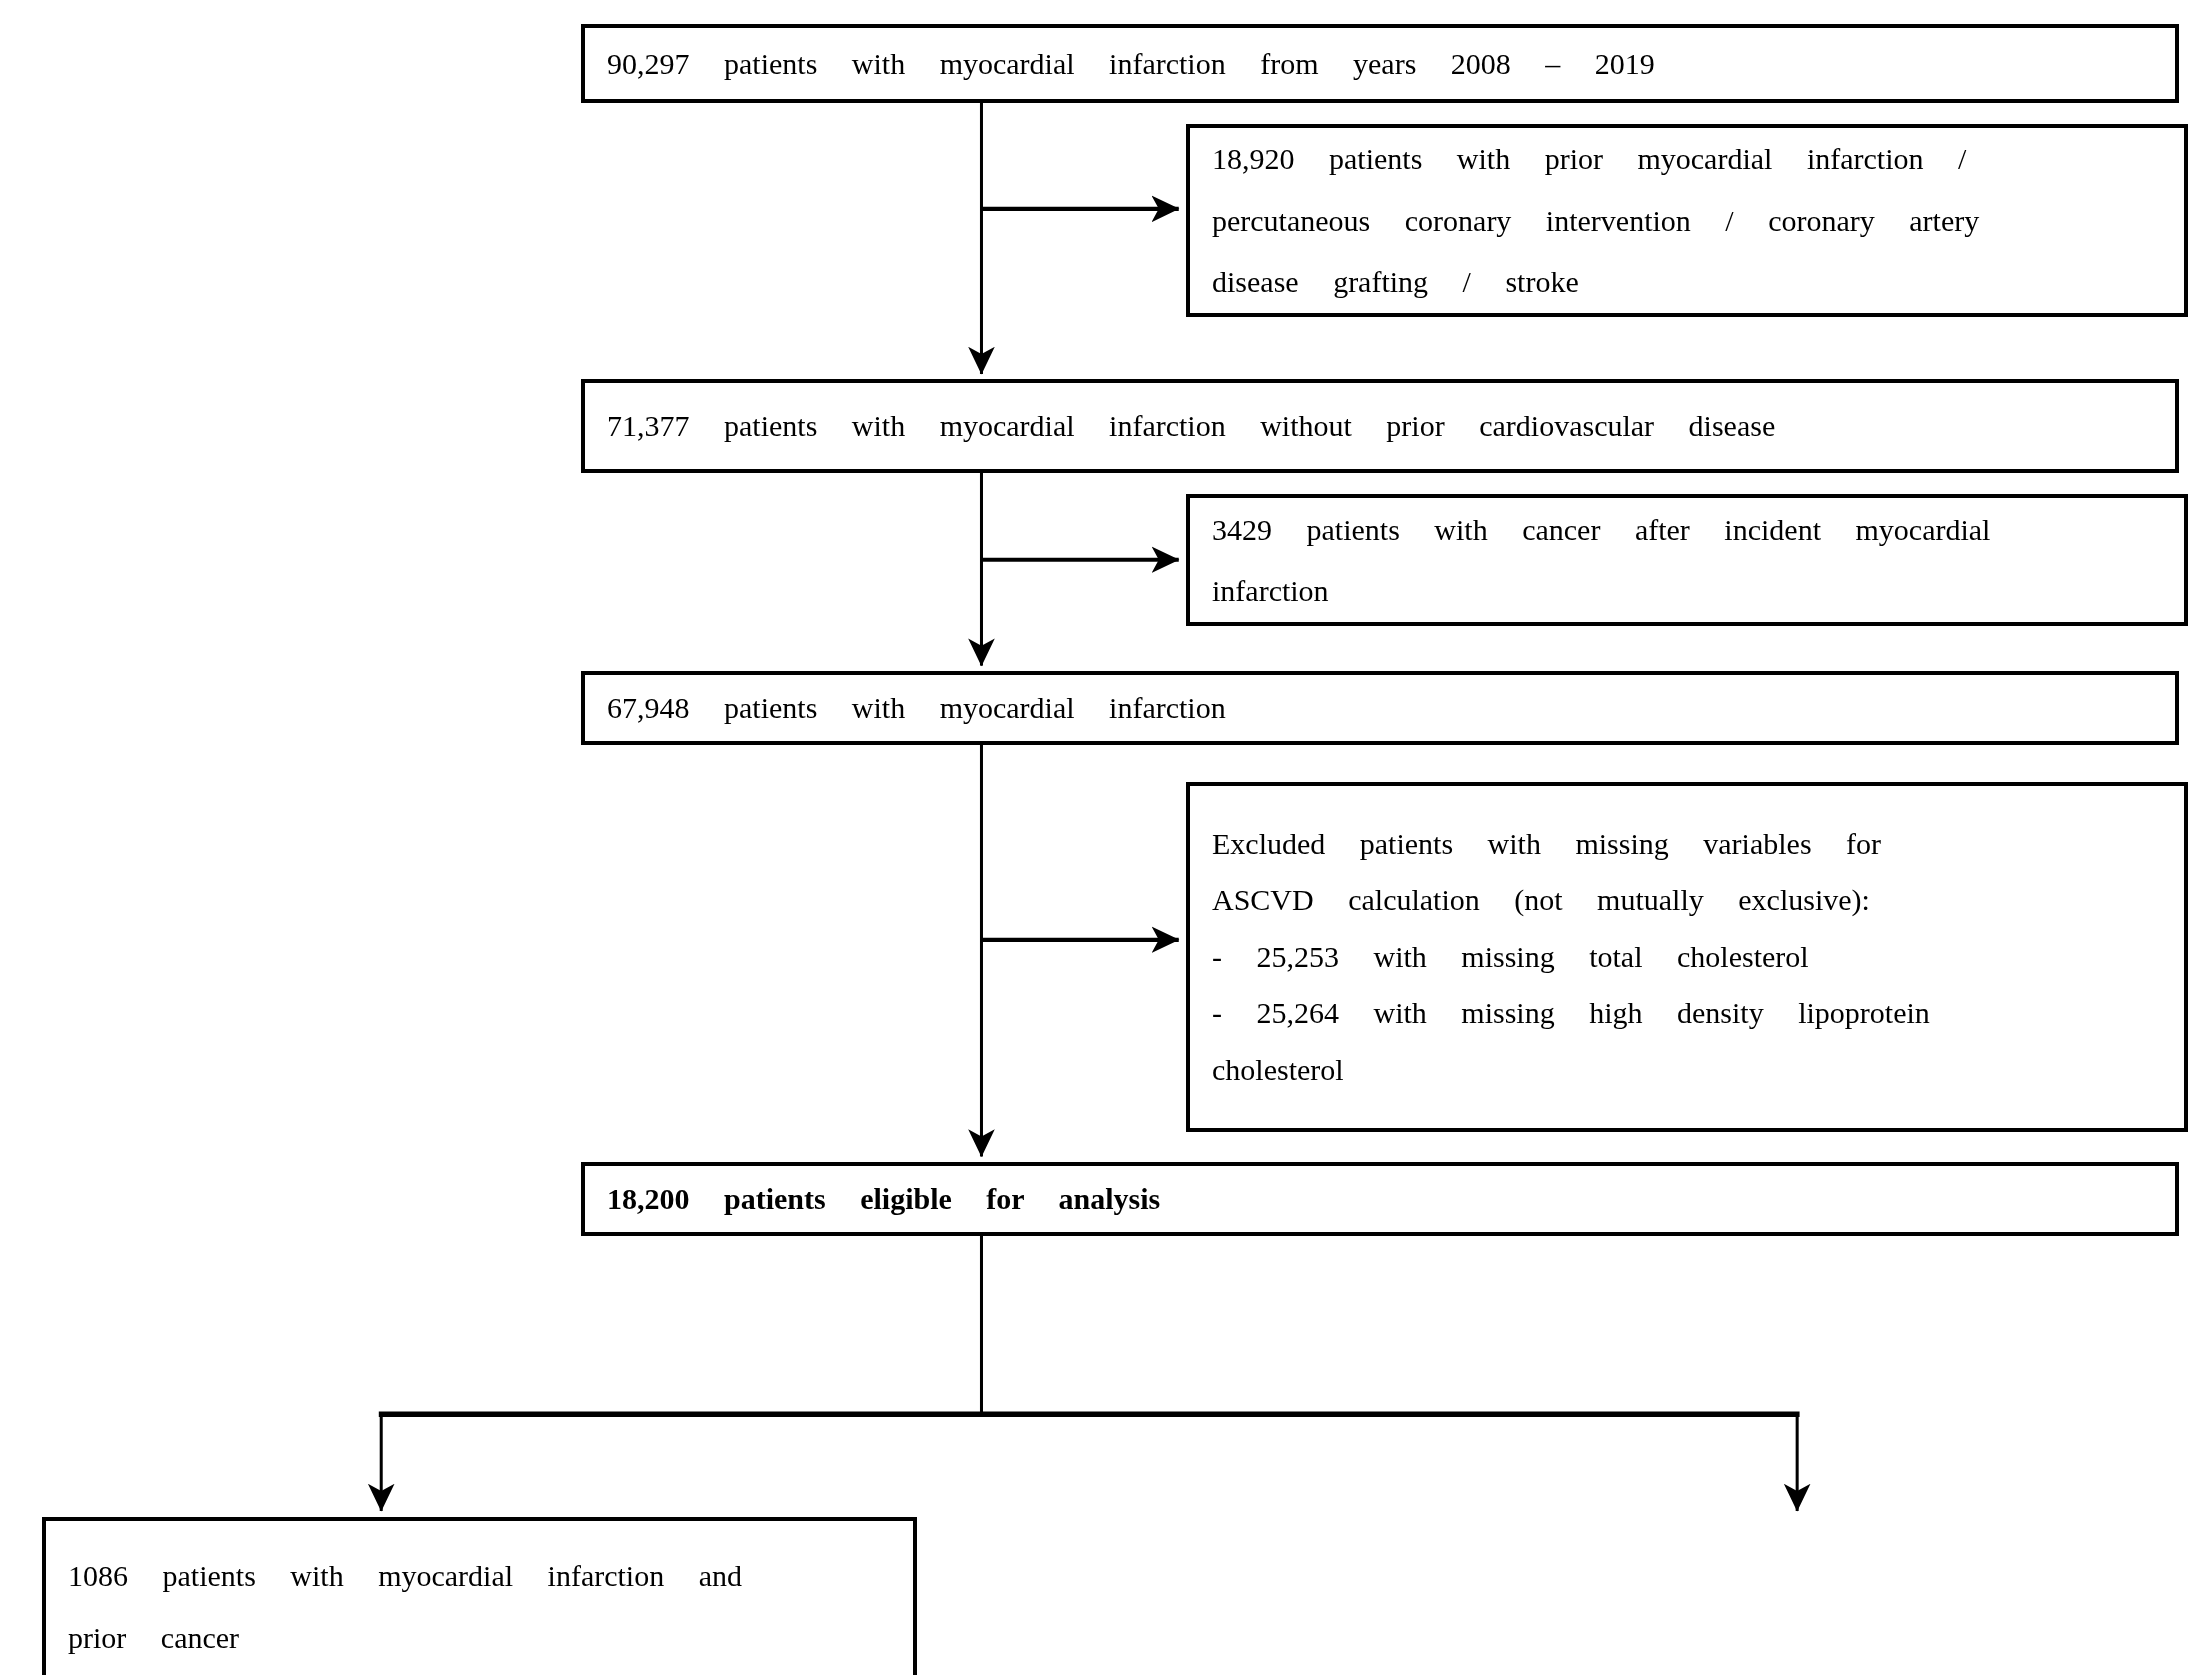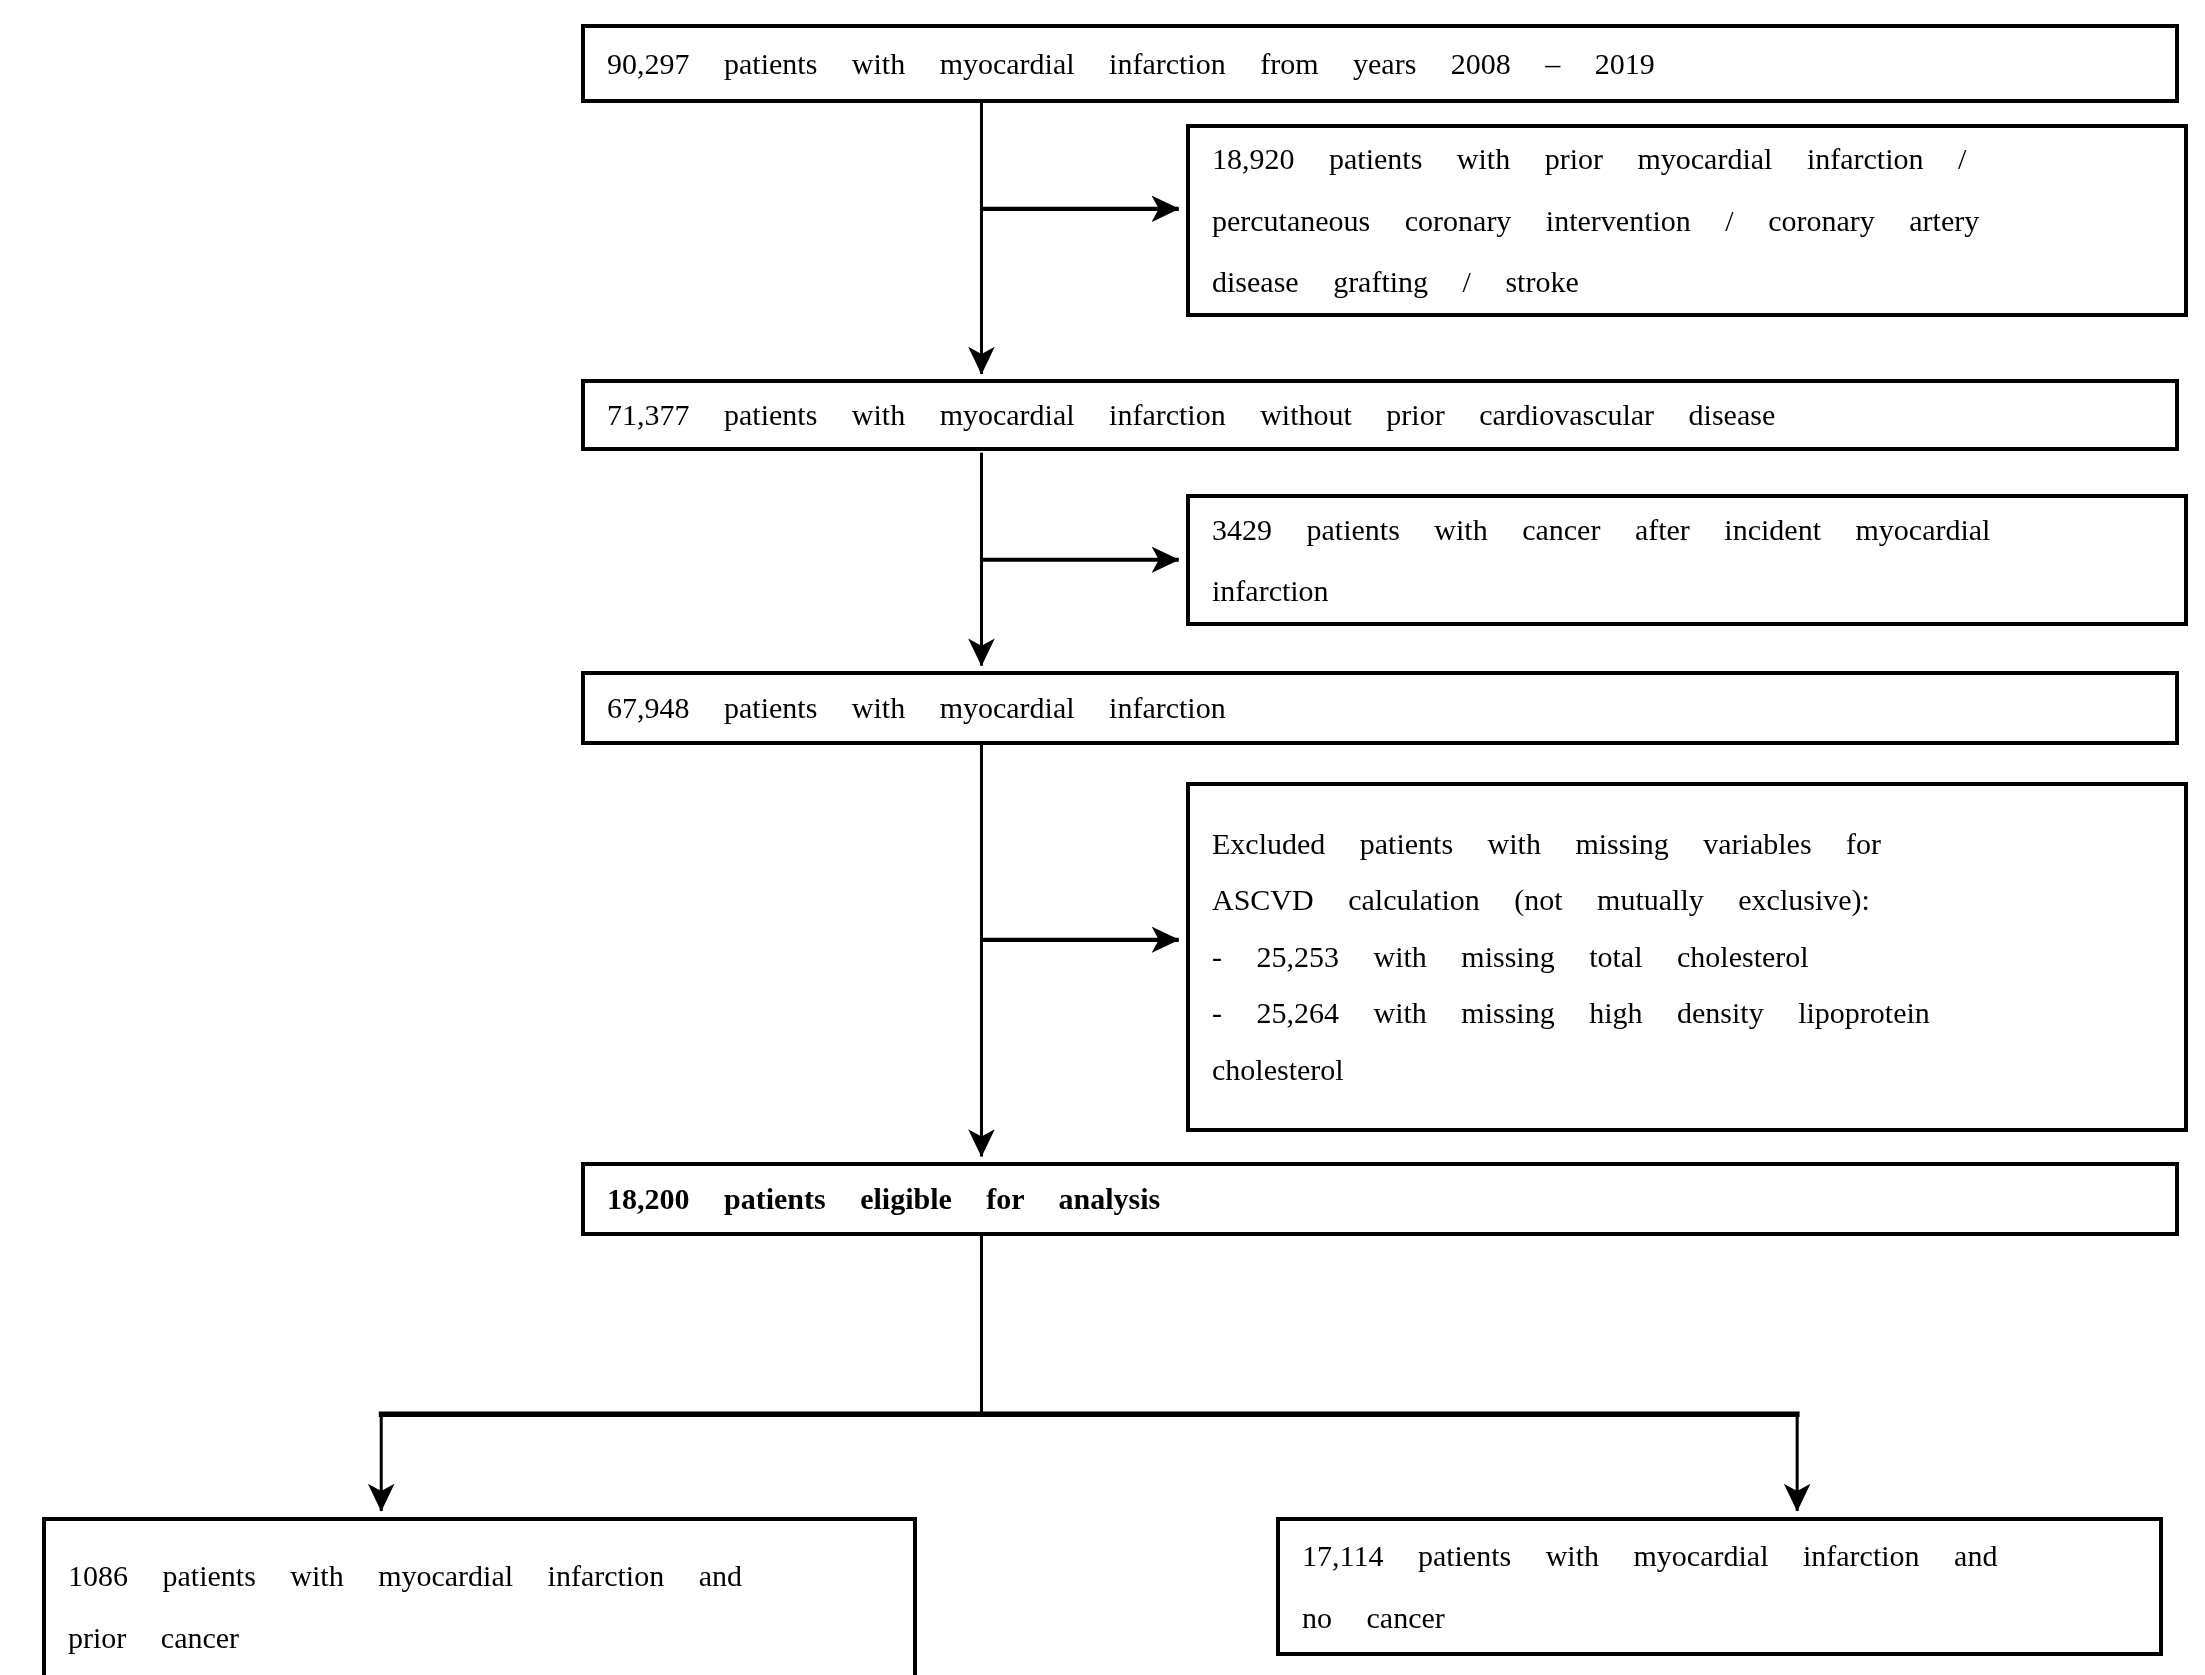--- a/index.html
+++ b/index.html
@@ -36,21 +36,21 @@
     font-size: 30px;
     line-height: 2.05;
     word-spacing: 0.9em;
     z-index: 1;
   }
   .box .line {
     white-space: nowrap;
   }
   .b-initial        { left: 581px;  top: 24px;   width: 1598px; height: 79px; }
   .b-excl-prior     { left: 1186px; top: 124px;  width: 1002px; height: 193px; }
-  .b-no-prior-cvd   { left: 581px;  top: 379px;  width: 1598px; height: 72px; }
+  .b-no-prior-cvd   { left: 581px;  top: 379px;  width: 1598px; height: 94px; }
   .b-excl-cancer    { left: 1186px; top: 494px;  width: 1002px; height: 132px; }
   .b-mi-cohort      { left: 581px;  top: 671px; width: 1598px; height: 74px; }
   .b-excl-missing   { left: 1186px; top: 782px; width: 1002px; height: 350px; line-height: 1.88; }
   .b-eligible       { left: 581px;  top: 1162px; width: 1598px; height: 74px; font-weight: bold; }
   .b-prior-cancer   { left: 42px;   top: 1517px; width: 875px; height: 179px; }
   .b-no-cancer      { left: 1276px; top: 1517px; width: 887px; height: 139px; }
 </style>
 </head>
 <body>
 
@@ -109,19 +109,15 @@
 
   <div class="box b-eligible">
       <div class="line">18,200 patients eligible for analysis</div>
     </div>
 
   <div class="box b-prior-cancer">
       <div class="line">1086 patients with myocardial infarction and</div>
       <div class="line">prior cancer</div>
     </div>
 
-  <div class="box b-no-cancer">
-      <div class="line">17,114 patients with myocardial infarction and</div>
-      <div class="line">no cancer</div>
-    </div>
 
 </div>
 
 
 </body></html>

